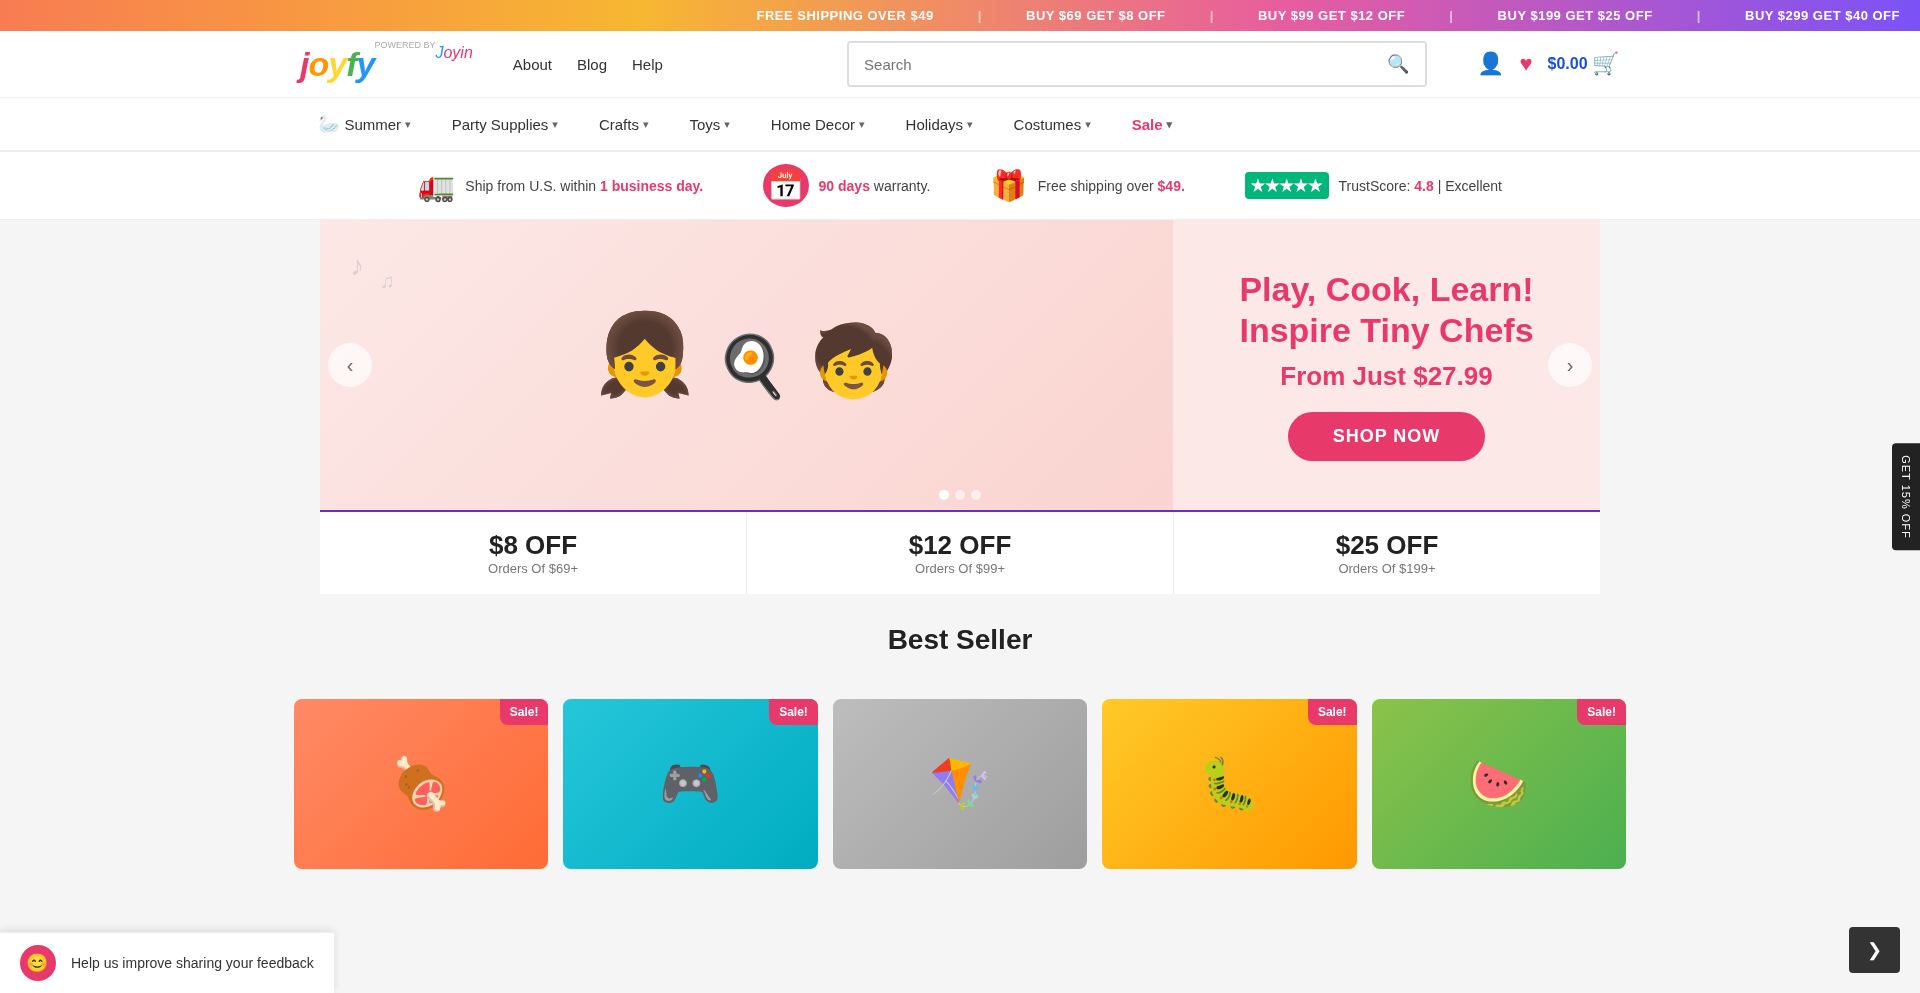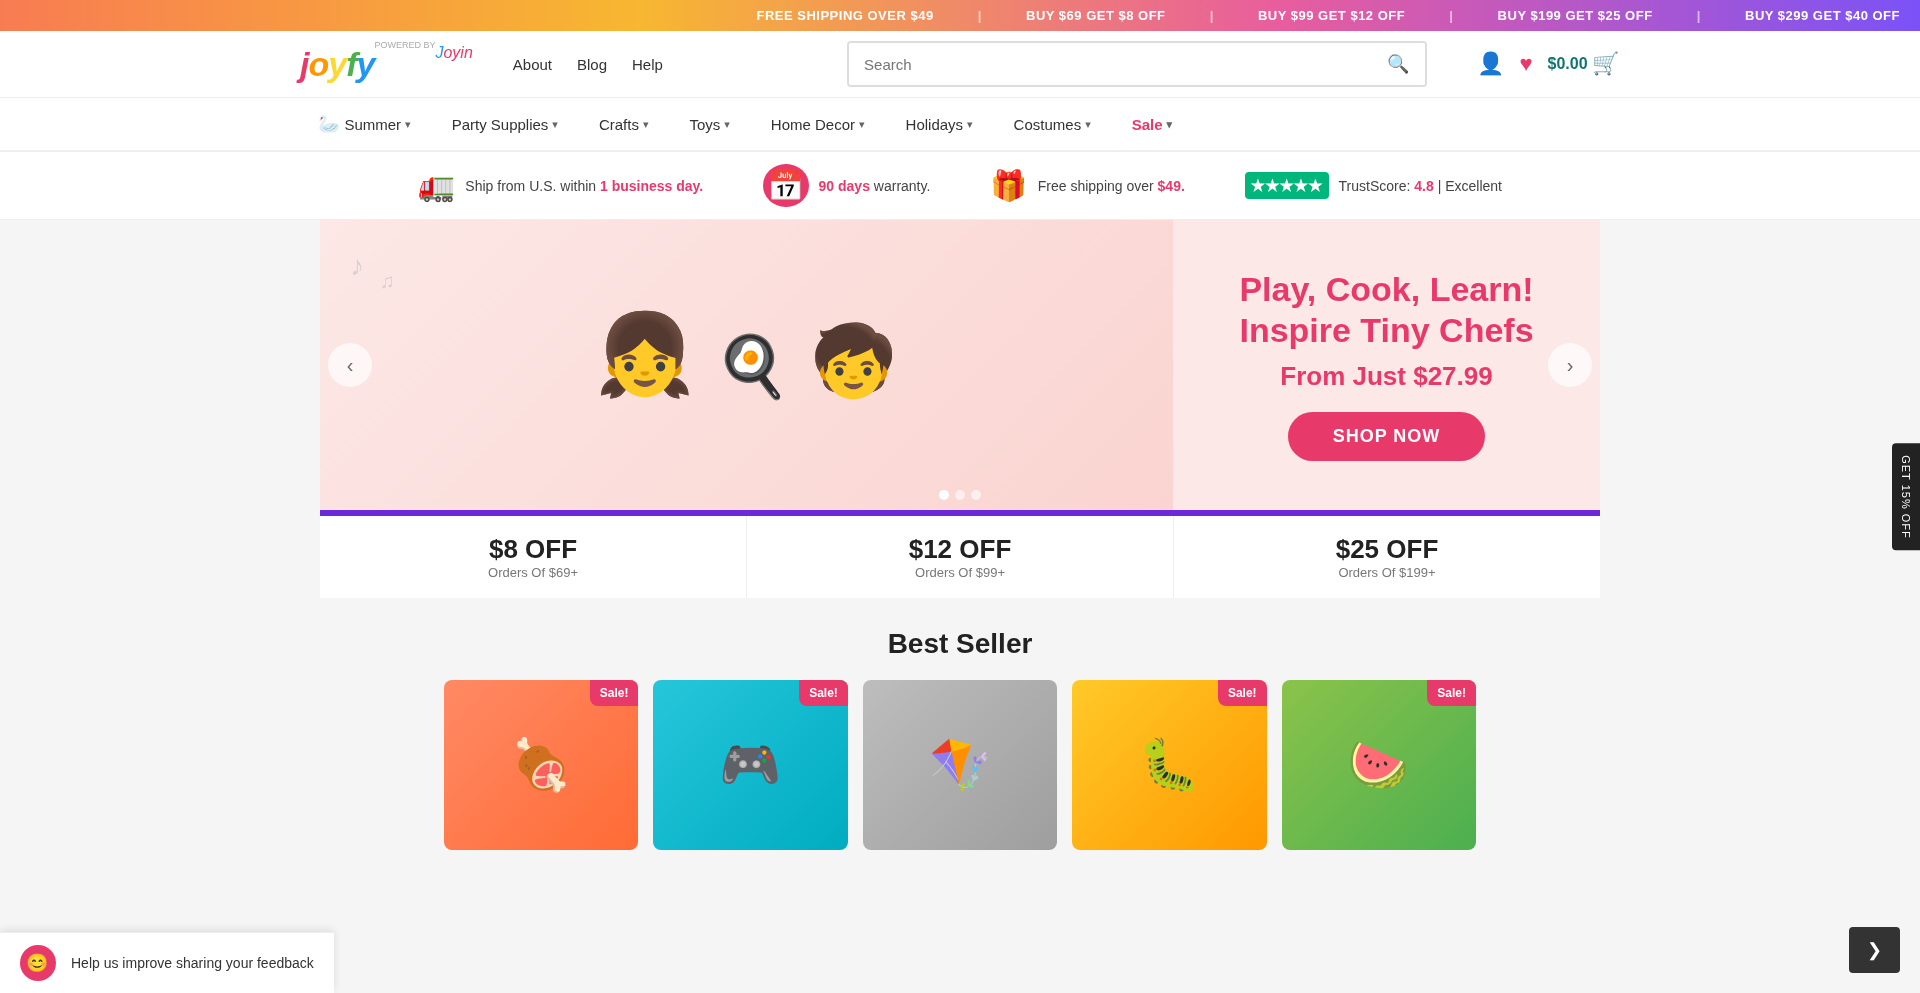--- a/index.html
+++ b/index.html
@@ -52,21 +52,21 @@
       border: none;
       padding: 10px 15px;
       cursor: pointer;
       font-size: 18px;
       color: #555;
     }
 
     .header-icons { display: flex; align-items: center; gap: 15px; margin-left: 20px; }
     .header-icons .icon-btn { cursor: pointer; font-size: 22px; color: #333; background: none; border: none; }
     .cart-area { display: flex; align-items: center; gap: 5px; cursor: pointer; }
-    .cart-price { font-size: 16px; font-weight: bold; color: #0f766e; }
+    .cart-price { font-size: 16px; font-weight: bold; color: #1d4ed8; }
 
     
     .nav-bar {
       background: white;
       display: flex;
       align-items: center;
       padding: 0 300px;
       border-bottom: 2px solid #eee;
       gap: 5px;
     }
@@ -201,21 +201,21 @@
       font-size: 22px;
       color: #aaa;
       opacity: 0.5;
     }
 
     
     .promo-boxes {
       width: 1280px;
       margin: 0 auto;
       display: flex;
-      border-top: 6px solid #6d28d9;
+      border-top: 2px solid #6d28d9;
       background: white;
       justify-content: space-between;
     }
     .promo-box {
       flex: 1;
       text-align: center;
       padding: 18px 10px;
       border-right: 1px solid #eee;
     }
     .promo-box:last-child { border-right: none; }
@@ -224,21 +224,21 @@
       font-weight: 900;
       color: #222;
     }
     .promo-box .desc {
       font-size: 13px;
       color: #777;
     }
 
     
     .best-seller {
-      width: 1032px;
+      width: 1332px;
       margin: 0 auto;
       padding: 30px 0 20px;
     }
     .section-title {
       text-align: center;
       font-size: 28px;
       font-weight: 900;
       color: #222;
       margin-bottom: 20px;
     }
@@ -246,20 +246,21 @@
       display: flex;
       gap: 15px;
     }
     .product-card {
       flex: 1;
       background: white;
       border-radius: 8px;
       overflow: hidden;
       position: relative;
       cursor: pointer;
+      margin-top: 23px;
     }
     .product-card .sale-badge {
       position: absolute;
       top: 0;
       right: 0;
       background: #e8396b;
       color: white;
       font-size: 12px;
       font-weight: bold;
       padding: 6px 10px;

